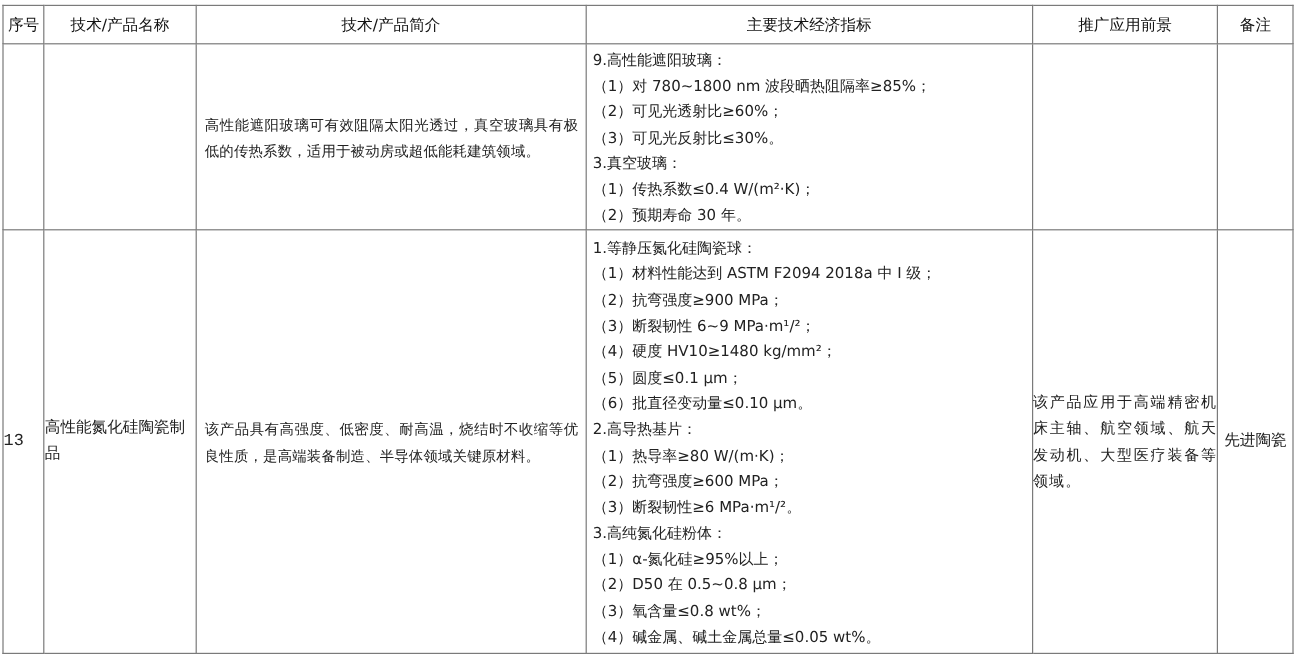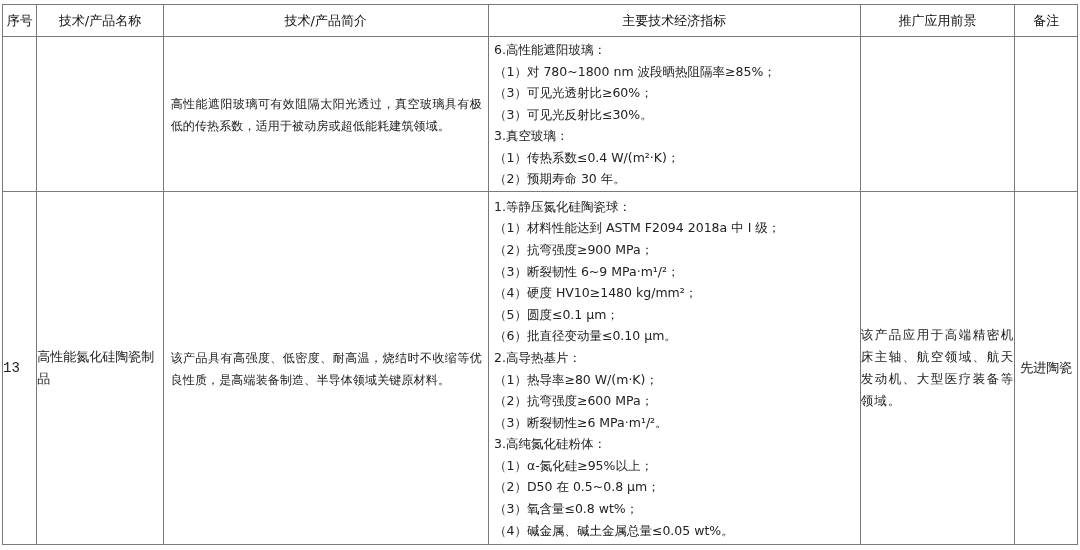--- a/index.html
+++ b/index.html
@@ -50,23 +50,23 @@
   </thead>
   <tbody>
     <tr class="row1">
       <td class="idx"></td>
       <td class="name"></td>
       <td class="top">
         <div class="para">高性能遮阳玻璃可有效阻隔太阳光透过，真空玻璃具有极低的传热系数，适用于被动房或超低能耗建筑领域。</div>
       </td>
       <td class="top">
         <div class="spec-lines">
-          <div class="spec-line">6.高性能遮阳玻璃：</div>
+          <div class="spec-line">9.高性能遮阳玻璃：</div>
           <div class="spec-line">（1）对 780~1800 nm 波段晒热阻隔率≥85%；</div>
-          <div class="spec-line">（3）可见光透射比≥60%；</div>
+          <div class="spec-line">（2）可见光透射比≥60%；</div>
           <div class="spec-line">（3）可见光反射比≤30%。</div>
           <div class="spec-line">3.真空玻璃：</div>
           <div class="spec-line">（1）传热系数≤0.4 W/(m²·K)；</div>
           <div class="spec-line">（2）预期寿命 30 年。</div>
         </div>
       </td>
       <td class="prospect"></td>
       <td class="note"></td>
     </tr>
     <tr class="row2">

